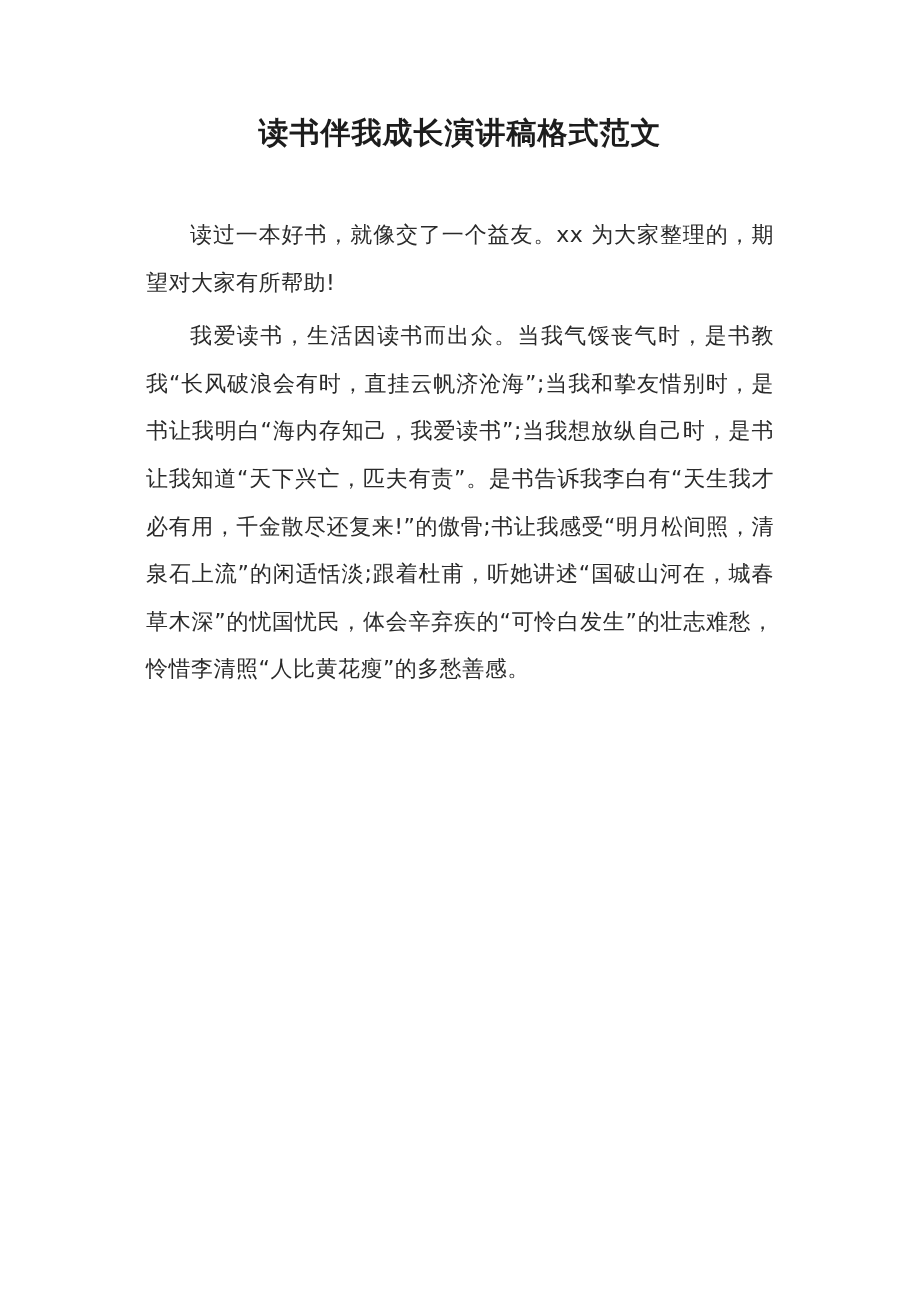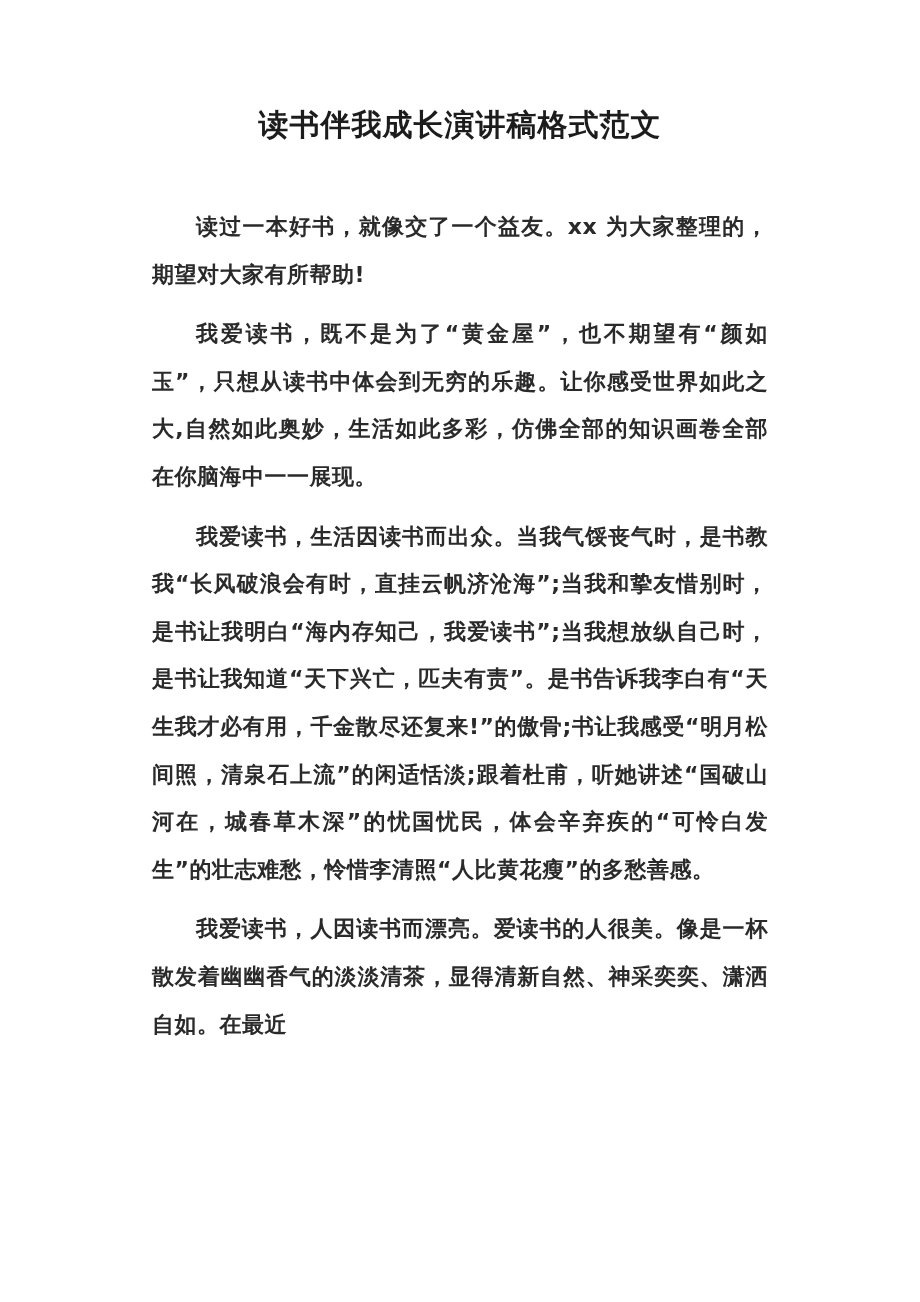--- a/index.html
+++ b/index.html
@@ -14,49 +14,47 @@
     font-family: "DejaVu Sans", "Liberation Sans", sans-serif;
   }
   .page {
     box-sizing: border-box;
     width: 920px;
     height: 1302px;
     padding: 0 140px;
     background: #ffffff;
   }
   .doc-title {
-    margin: 0;
+    margin: 8px;
     padding-top: 101px;
     margin-bottom: 54px;
     text-align: center;
     font-size: 30px;
     line-height: 48px;
     font-weight: bold;
     color: #1c1c1c;
     letter-spacing: 1px;
   }
   .doc-paragraph {
-    margin: 12px;
+    margin: 6px;
     font-size: 22px;
     line-height: 47.6px;
     color: #2a2a2a;
     text-align: justify;
     text-justify: inter-ideograph;
     text-indent: 2em;
-    font-weight: 700;
+    font-weight: 400;
     letter-spacing: 0.5px;
   }
 </style>
 </head>
 <body>
 
 <div class="page">
   <h1 class="doc-title">读书伴我成长演讲稿格式范文</h1>
 
   <p class="doc-paragraph">读过一本好书，就像交了一个益友。xx 为大家整理的，期望对大家有所帮助!</p>
 
 
-  <p class="doc-paragraph">我爱读书，既不是为了“黄金屋”，也不期望有“颜如玉”，只想从读书中体会到无穷的乐趣。让你感受世界如此之大,自然如此奥妙，生活如此多彩，仿佛全部的知识画卷全部在你脑海中一一展现。</p>
 
   <p class="doc-paragraph">我爱读书，生活因读书而出众。当我气馁丧气时，是书教我“长风破浪会有时，直挂云帆济沧海”;当我和挚友惜别时，是书让我明白“海内存知己，我爱读书”;当我想放纵自己时，是书让我知道“天下兴亡，匹夫有责”。是书告诉我李白有“天生我才必有用，千金散尽还复来!”的傲骨;书让我感受“明月松间照，清泉石上流”的闲适恬淡;跟着杜甫，听她讲述“国破山河在，城春草木深”的忧国忧民，体会辛弃疾的“可怜白发生”的壮志难愁，怜惜李清照“人比黄花瘦”的多愁善感。</p>
 
-  <p class="doc-paragraph">我爱读书，人因读书而漂亮。爱读书的人很美。像是一杯散发着幽幽香气的淡淡清茶，显得清新自然、神采奕奕、潇洒自如。在最近</p>
 </div>
 
 </body></html>

